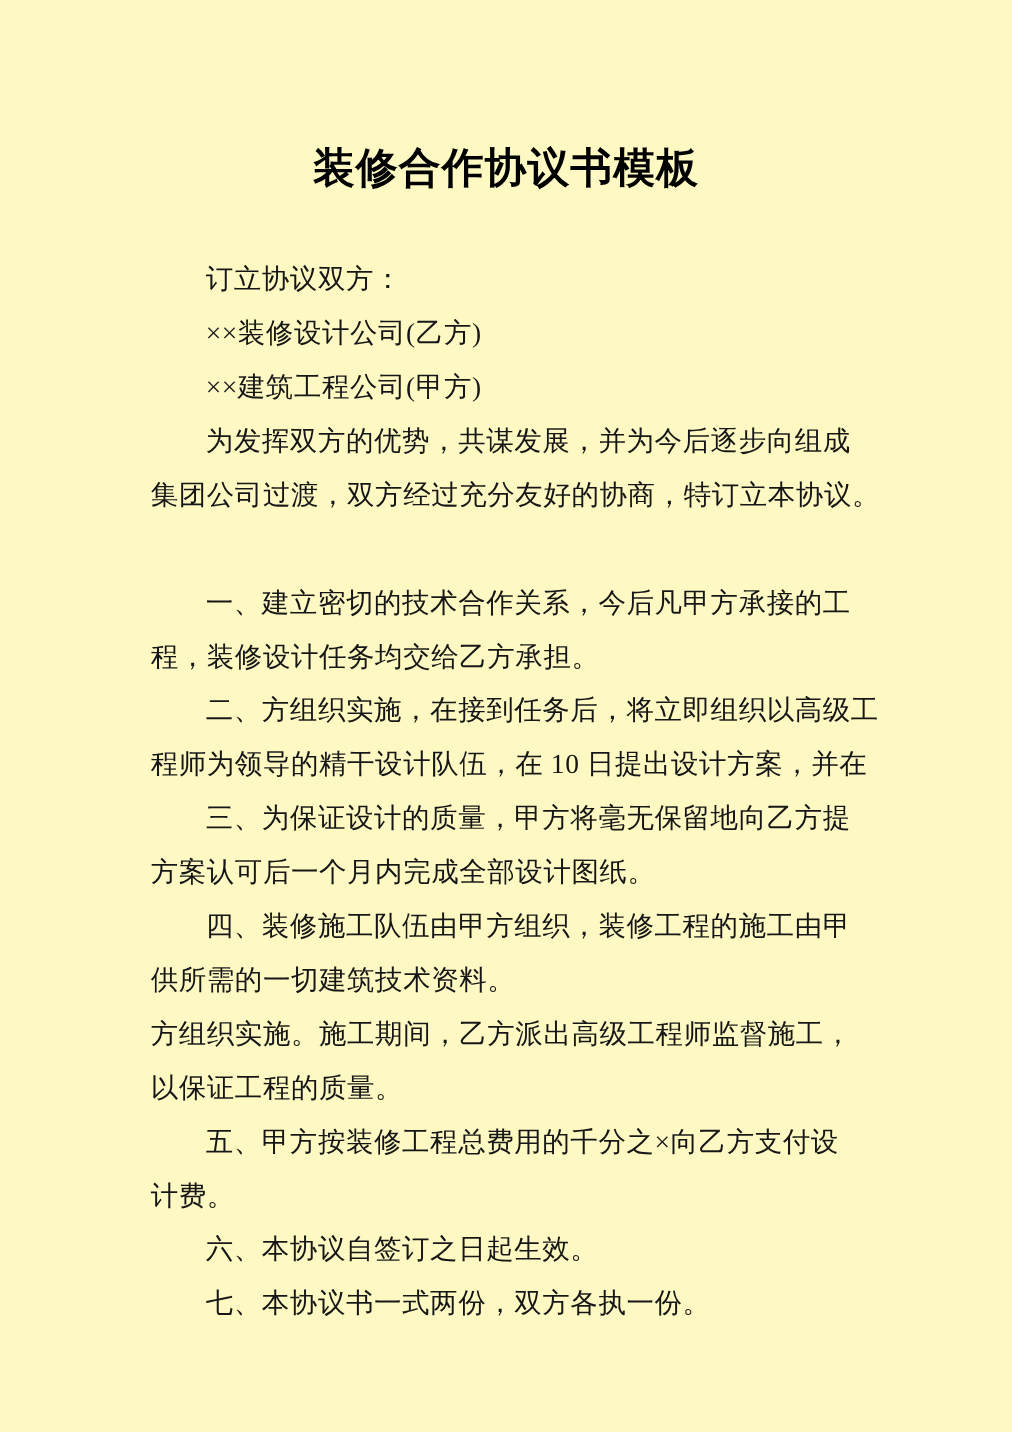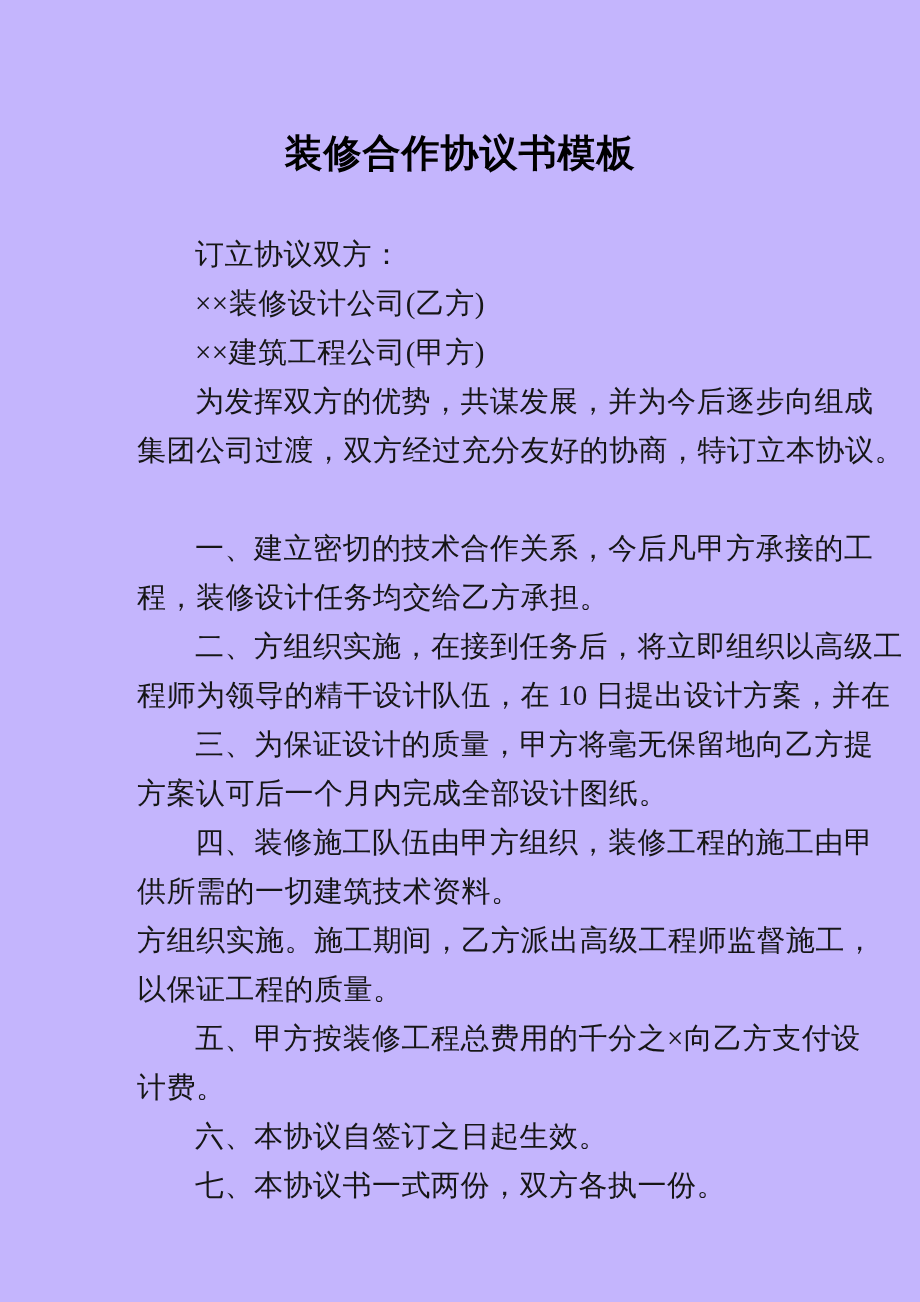--- a/index.html
+++ b/index.html
@@ -7,21 +7,21 @@
     width: 920px;
     height: 1302px;
     background: #ffffff;
     position: relative;
     overflow: hidden;
     font-family: "Liberation Serif", "DejaVu Serif", serif;
   }
   .page {
     position: absolute;
     inset: 0;
-    background: #c4b5fd;
+    background: #fef9c3;
   }
   .doc-title {
     position: absolute;
     left: 0;
     top: 102px;
     width: 920px;
     text-align: center;
     font-size: 38px;
     font-weight: bold;
     line-height: 52px;
@@ -29,21 +29,21 @@
     letter-spacing: 1px;
   }
   .doc-body {
     position: absolute;
     left: 137px;
     top: 230px;
     width: 660px;
     color: #161616;
   }
   .doc-line {
-    font-size: 29px;
+    font-size: 25px;
     line-height: 49px;
     white-space: nowrap;
     letter-spacing: 0.5px;
   }
   .first-line { text-indent: 2em; }
   .blank-line { height: 49px; }
 </style>
 </head>
 <body>
 

